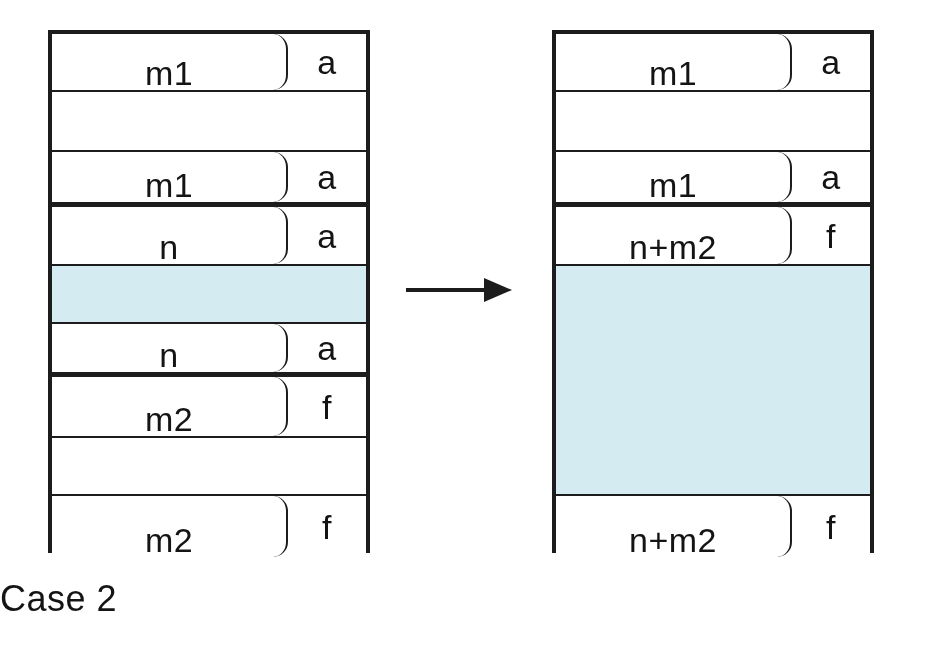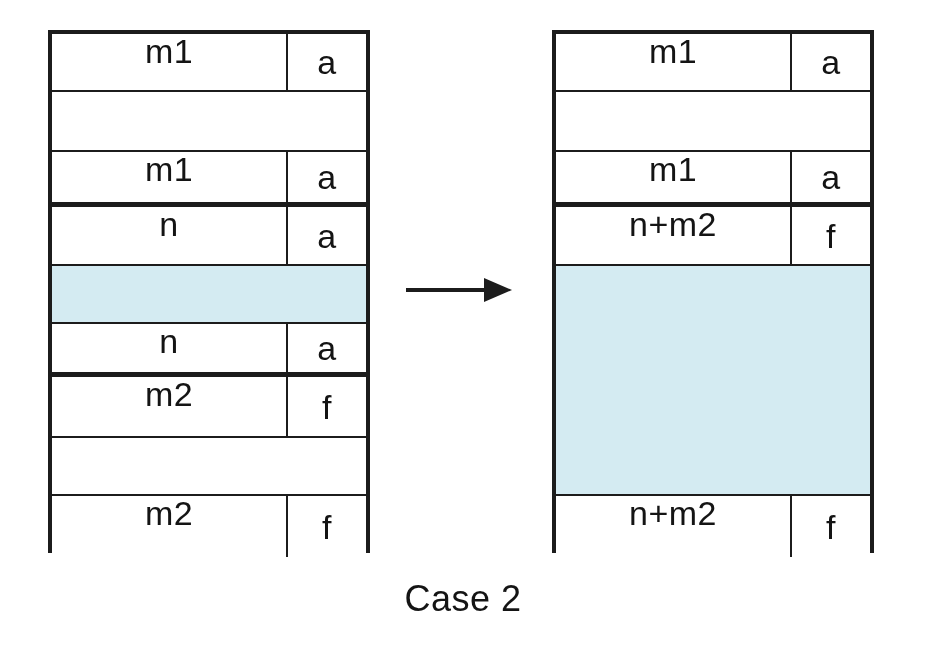--- a/index.html
+++ b/index.html
@@ -44,25 +44,26 @@
     min-height: 0;
   }
   .row:last-child { border-bottom: none; }
   .row.thick-bottom { border-bottom-width: 5px; }
   .row.blank { }
   .row.blue  { background: #d4ebf2; }
 
   .cell-main {
     flex: 1 1 auto;
     display: flex;
-    align-items: flex-start;
+    align-items: flex-end;
     justify-content: center;
     box-sizing: border-box;
     border-right: 2px solid #1c1c1c;
     overflow: hidden;
+    border-radius: 15px;
   }
   .cell-side {
     flex: 0 0 78px;
     display: flex;
     align-items: center;
     justify-content: center;
     box-sizing: border-box;
     overflow: hidden;
   }
   
@@ -85,21 +86,20 @@
     width: 108px;
     height: 36px;
   }
 
   
   #caption {
     position: absolute;
     left: 0;
     top: 575px;
     width: 926px;
-    text-align: center;
     font-size: 36px;
     line-height: 48px;
     color: #141414;
     letter-spacing: 0.5px;
   }
 </style>
 </head>
 <body>
 
 <div id="stage">

